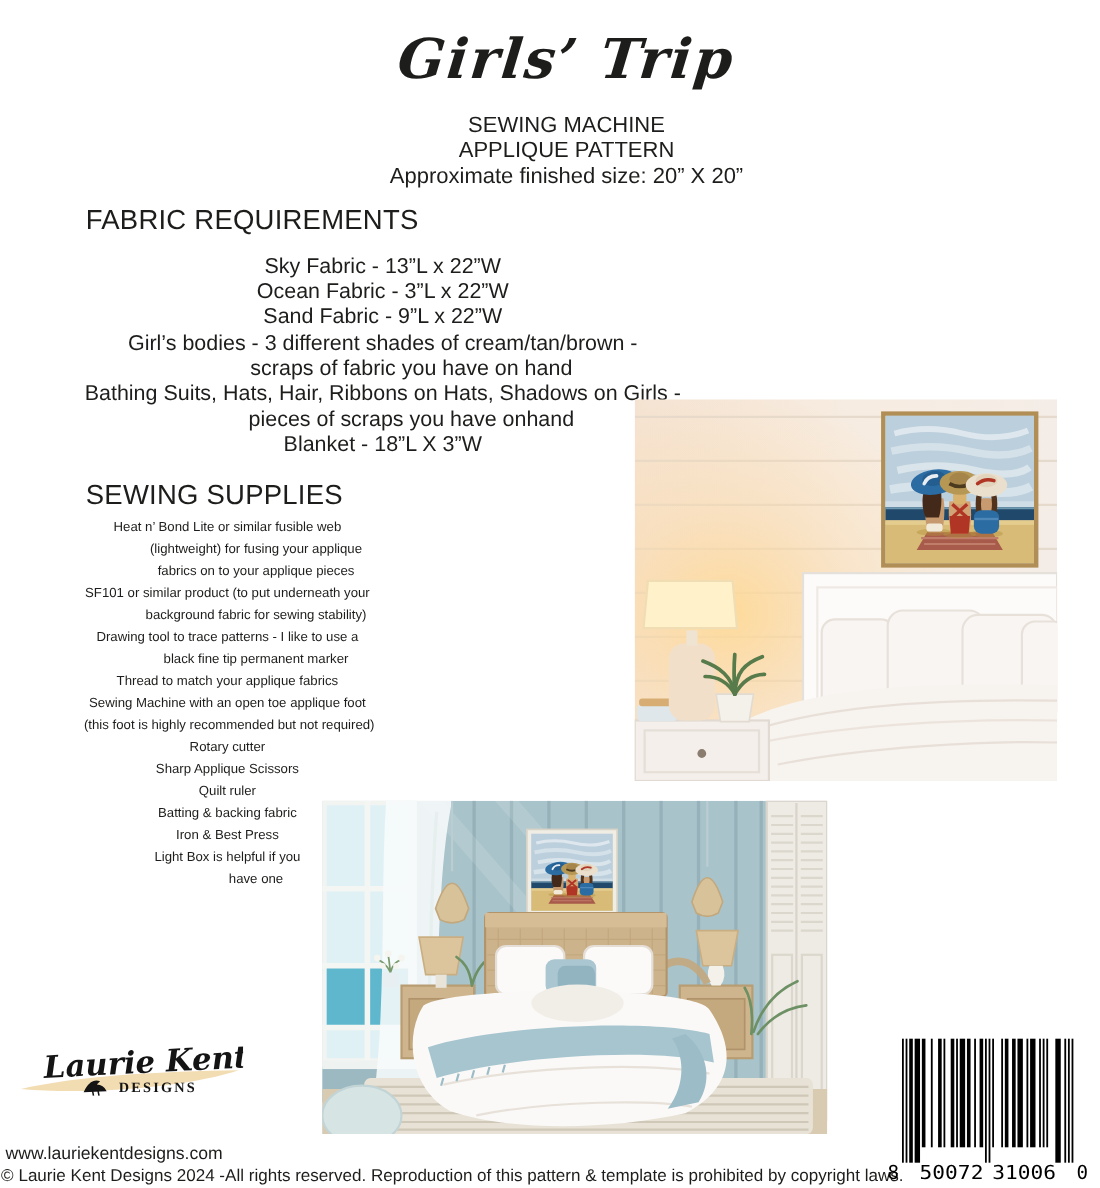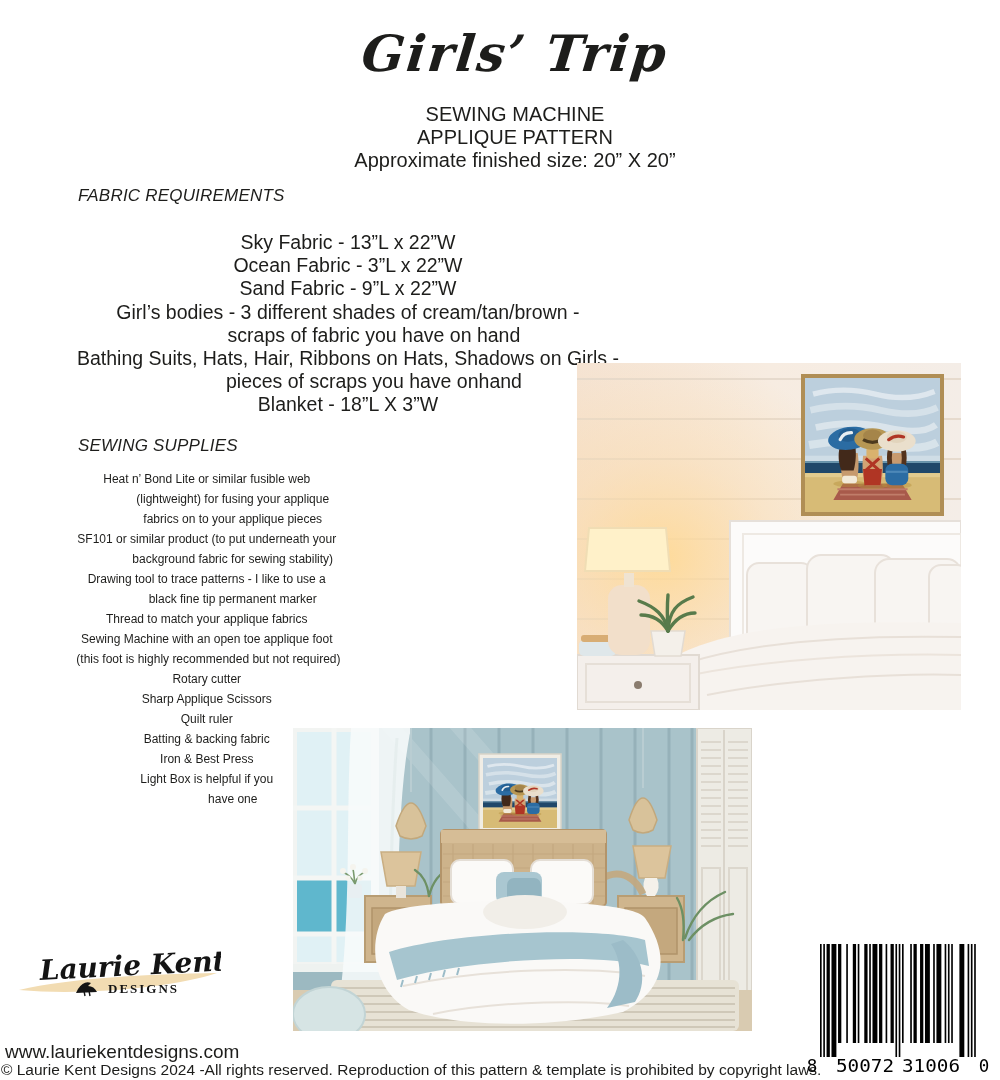--- a/index.html
+++ b/index.html
@@ -10,32 +10,32 @@
   }
   .title {
     position:absolute; top:24px; left:15px; width:1000px; text-align:center;
     font-family:"DejaVu Serif", serif; font-style:italic; font-weight:bold;
     font-size:50px; letter-spacing:2px; transform:skewX(-6deg);
   }
   .subhead {
     position:absolute; top:103px; left:15px; width:1000px; text-align:center;
     font-size:20px; line-height:23px;
   }
-  .sec-head { position:absolute; font-size:17px; letter-spacing:.2px;font-style:italic; }
+  .sec-head { position:absolute; font-size:25px; letter-spacing:.2px; }
   .fab-head { left:78px; top:186px; }
   .sup-head { left:78px; top:436px; }
   .textlist { position:absolute; white-space:pre;text-align:center; }
   .fab-list { left:77px; top:231px; font-size:19.5px; line-height:23.2px; }
   .sup-list { left:73px; top:469px; font-size:12px; line-height:20px; }
   .textlist .ind1 { padding-left:52px; }
   .photo { position:absolute; display:block; }
   .photo-warm { left:577px; top:363px; }
   .photo-blue { left:293px; top:728px; }
   .logo { position:absolute; left:16px; top:933px; }
-  .website { position:absolute; left:5px; top:1041px; font-size:19px; }
+  .website { position:absolute; left:5px; top:1041px; font-size:16px; }
   .copyright { position:absolute; left:1px; top:1061px; font-size:15.5px;text-align:center; }
   .barcode { position:absolute; left:804px; top:944px; }
 </style>
 </head>
 <body>
 
 <div class="page">
 
   <svg width="0" height="0" style="position:absolute" aria-hidden="true">
     <defs>

